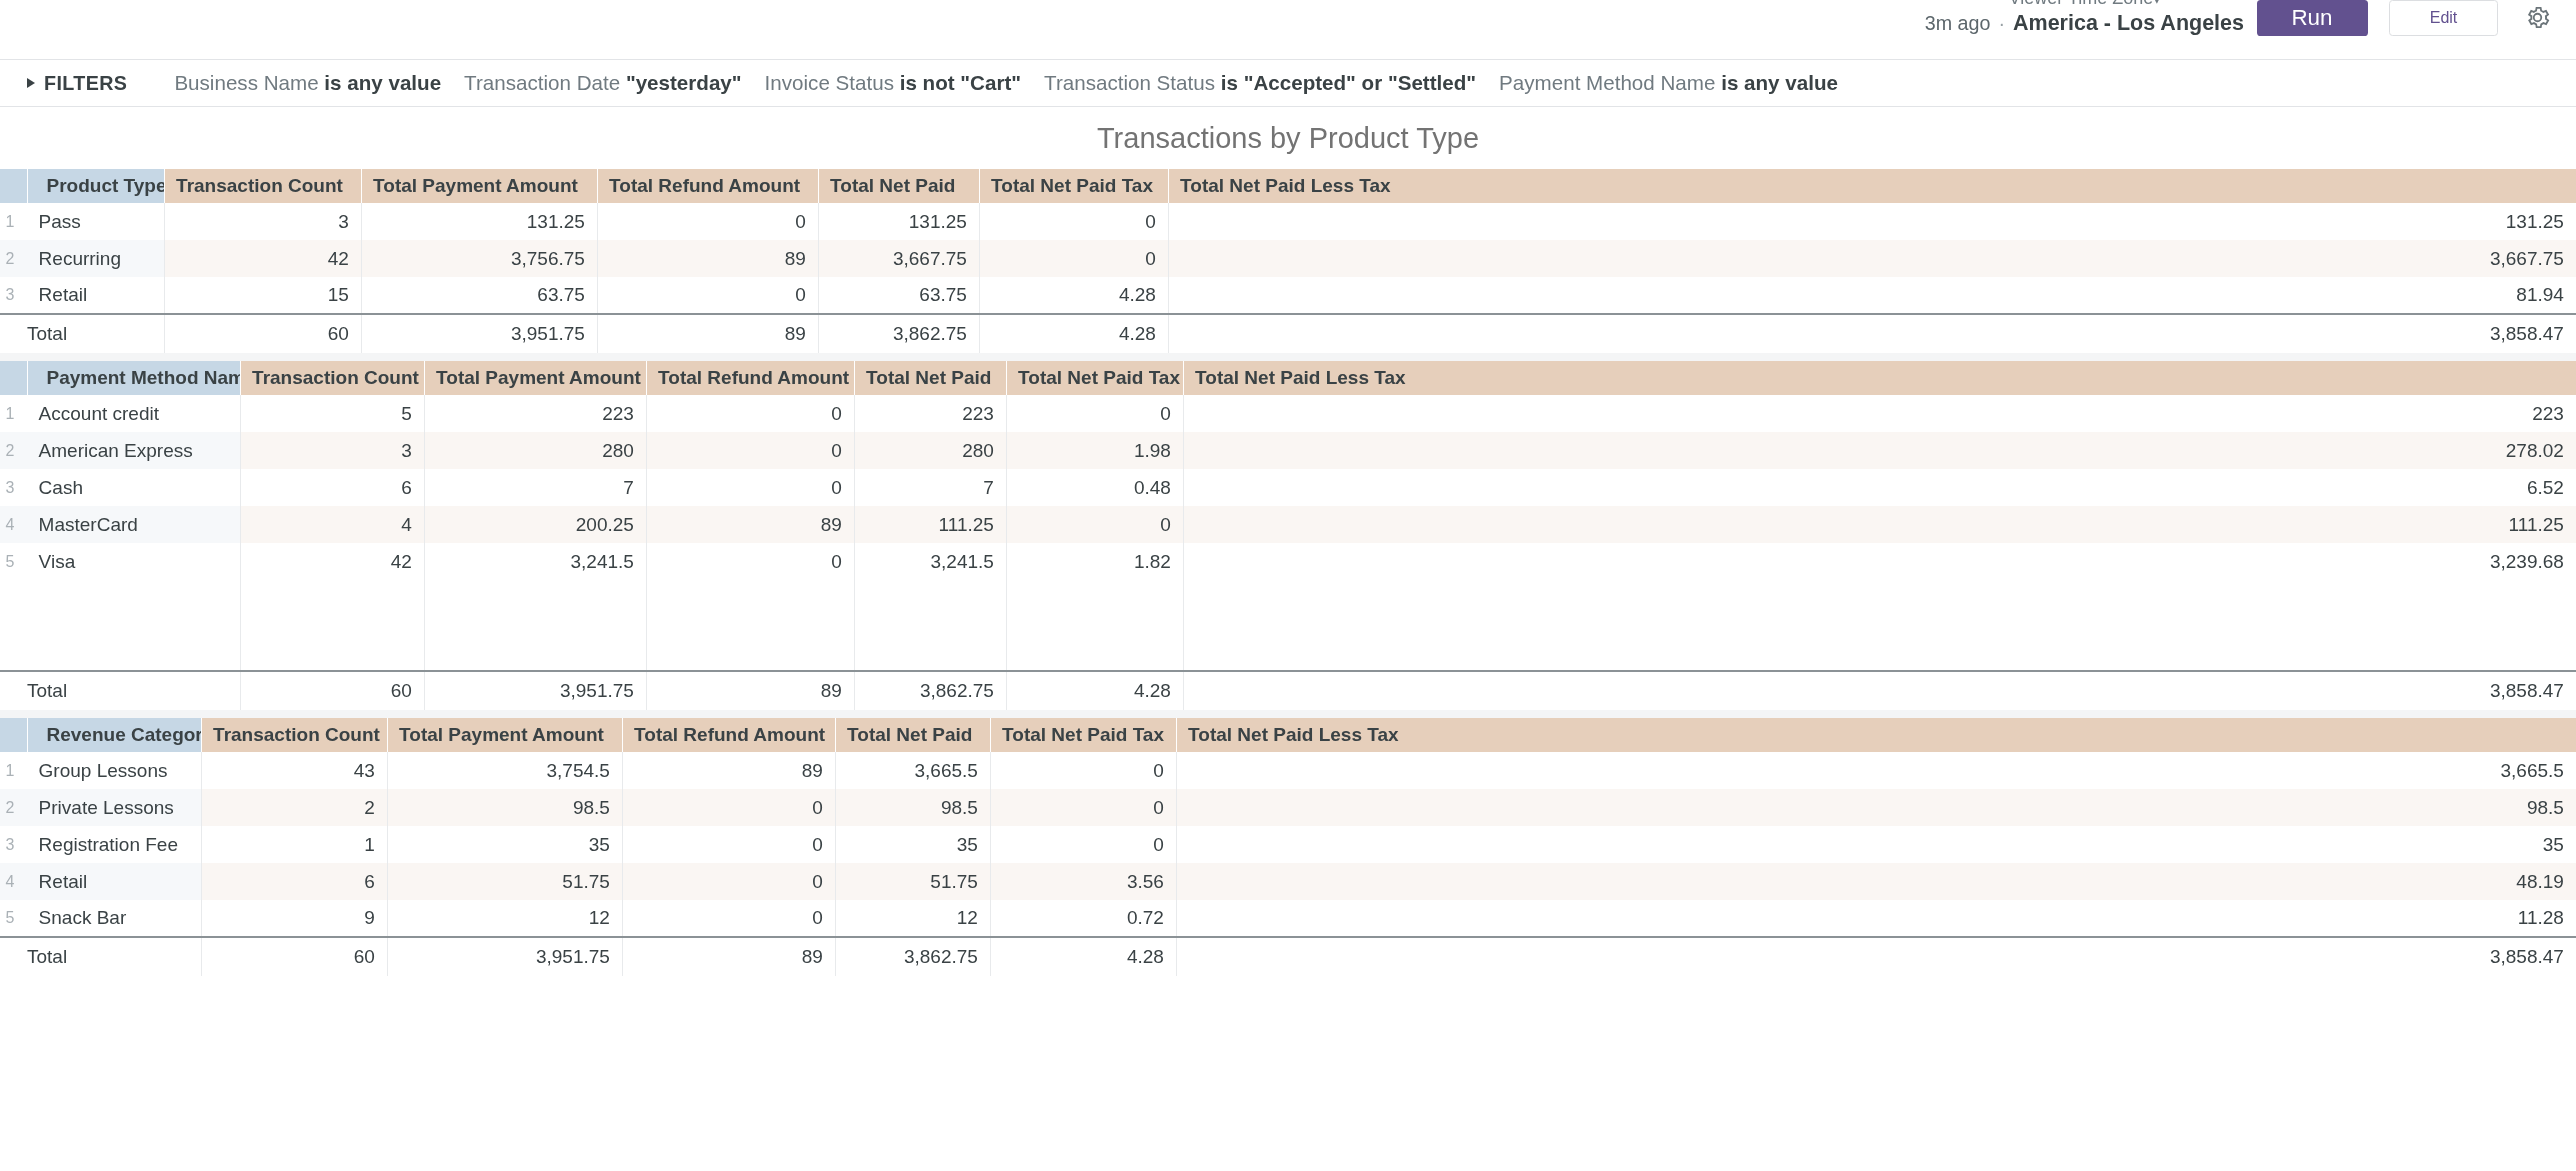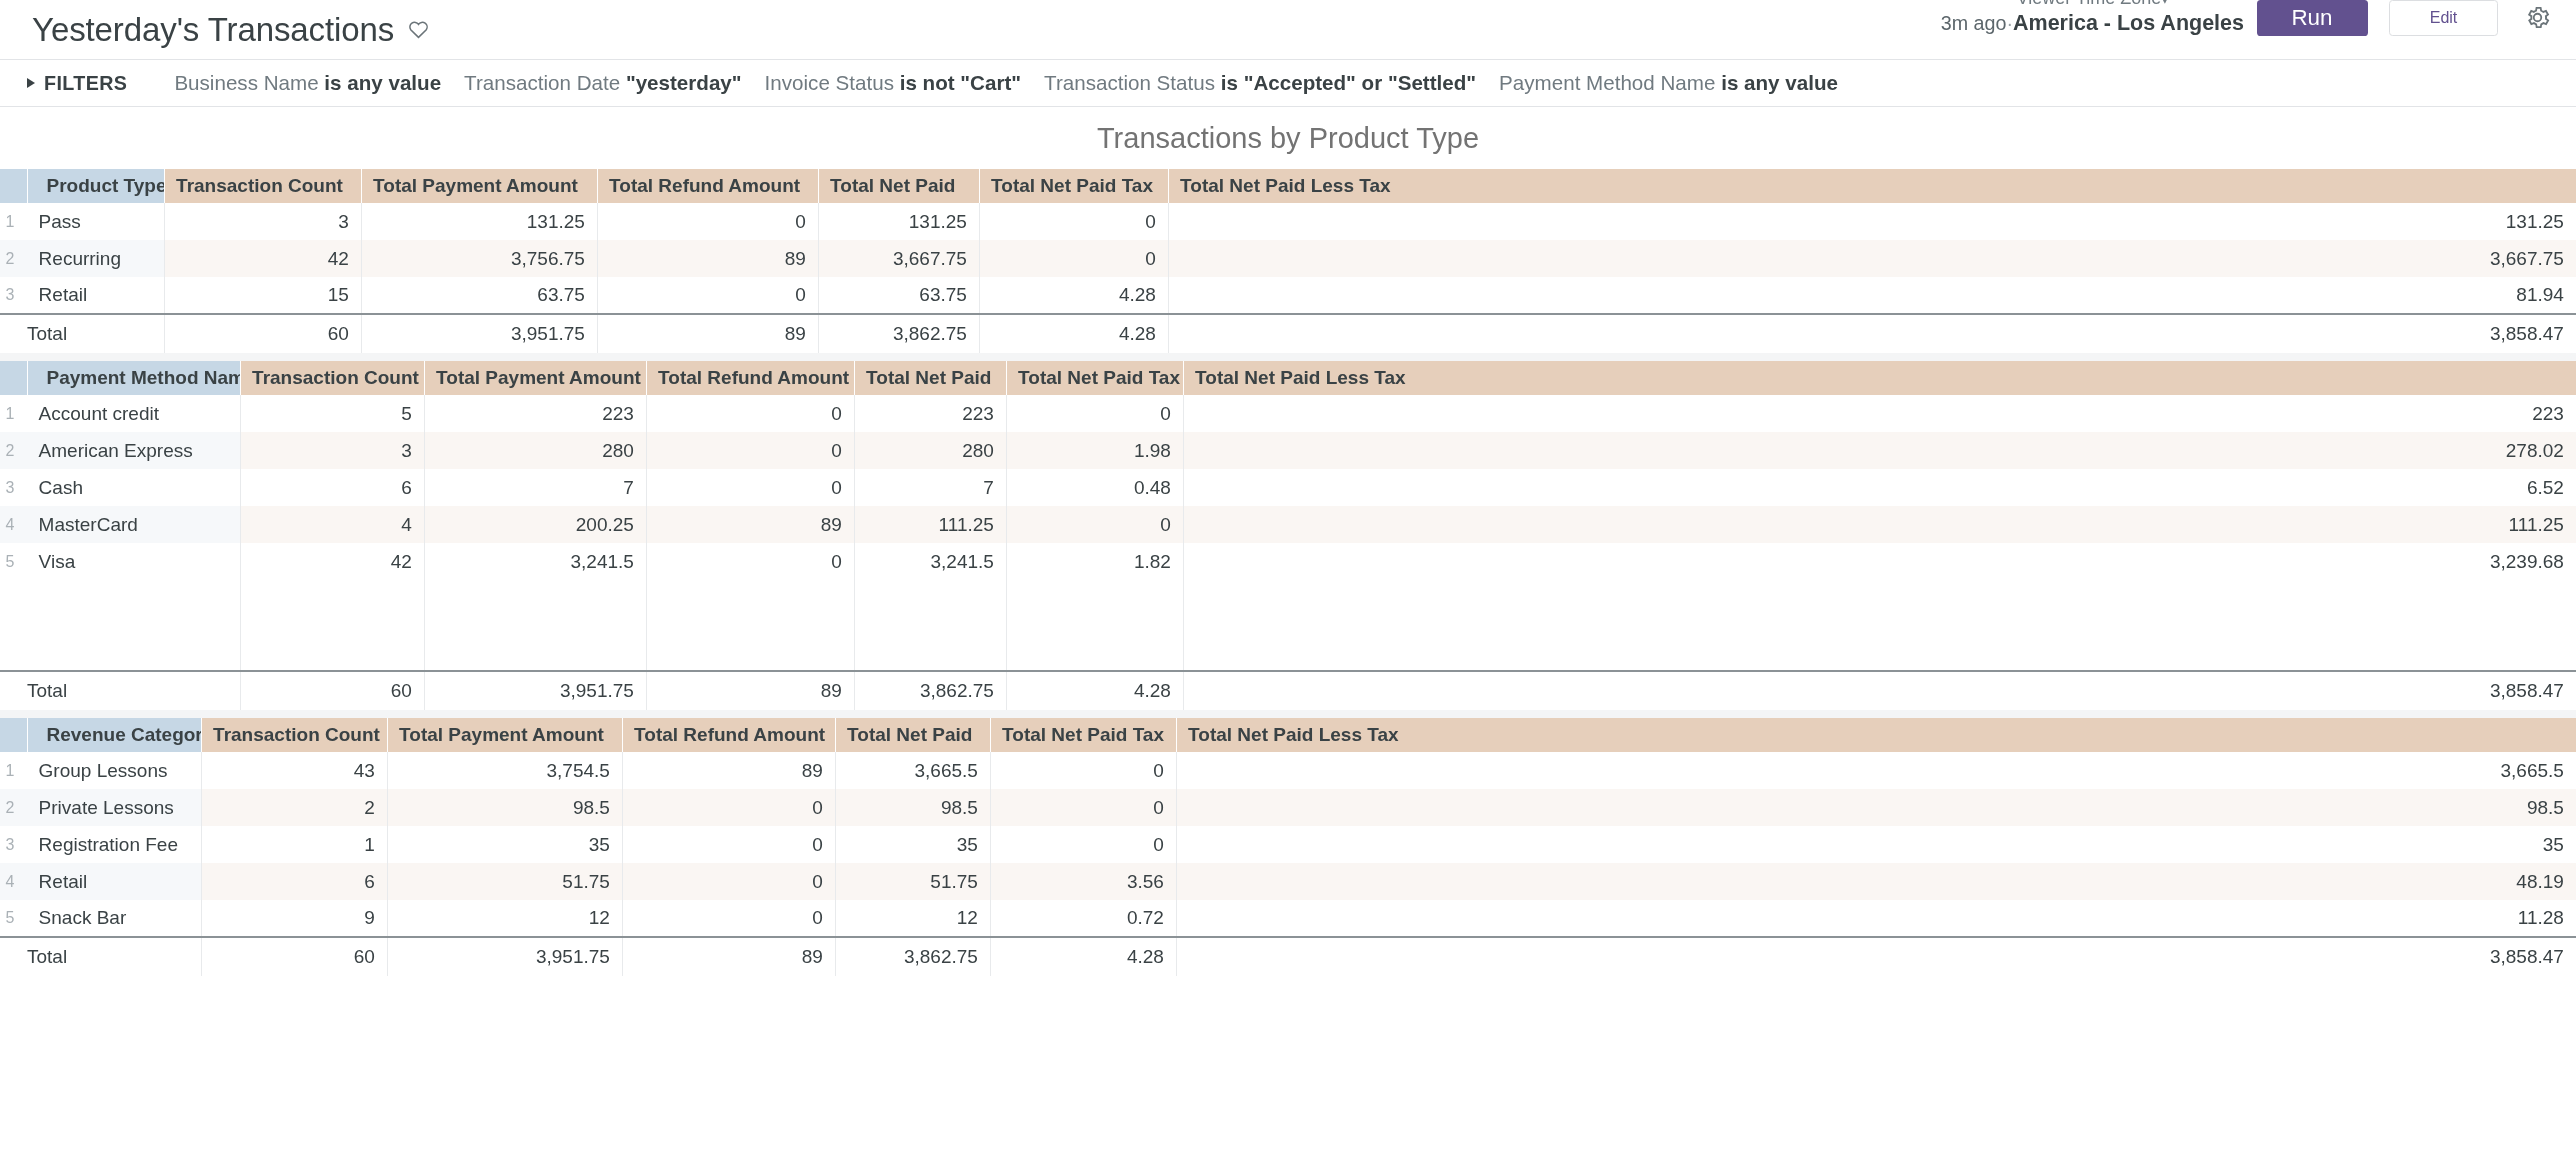--- a/index.html
+++ b/index.html
@@ -53,21 +53,21 @@
   }
   .tz-label {
     font-size: 18px;
     color: #707a80;
     white-space: nowrap;
     margin-top: -10.7px;
     line-height: 19.7px;
   }
   .tz-label .caret { font-size: 13.4px; }
   .tz-value-row {
-    display: flex; align-items: baseline; 
+    display: flex; align-items: baseline; gap: 8px;
     margin-top: 0.9px;
     white-space: nowrap;
   }
   .tz-ago { font-size: 19.7px; color: #5c666b; }
   .tz-dot { font-size: 19.7px; color: #98a0a5; }
   .tz-zone { font-size: 21.5px; color: #3a4245; font-weight: 600; }
 
   .btn-run {
     margin-top: 0;
     height: 36px;
@@ -200,28 +200,20 @@
     color: #3a4245;
   }
   table.lk tr.totalrow td.rownum { border-top: 2.7px solid #8b9296; }
 
   .spacer-rows { background: #ffffff; }
 </style>
 </head>
 <body>
 
 <div class="topbar">
-  <div class="dash-title-wrap">
-    <div class="dash-title">Yesterday's Transactions</div>
-    <span class="heart-icon">
-      <svg viewBox="0 0 24 24" width="23" height="23" fill="none" stroke="#6b7479" stroke-width="1.6">
-        <path d="M12 20.2 3.9 12.3A4.9 4.9 0 0 1 12 6.6a4.9 4.9 0 0 1 8.1 5.7z"></path>
-      </svg>
-    </span>
-  </div>
 
   <div class="topbar-right">
     <div class="tz-block">
       <div class="tz-label">
         <span>Viewer Time Zone</span><span class="caret">▾</span>
       </div>
       <div class="tz-value-row">
         <span class="tz-ago">3m ago</span>
         <span class="tz-dot">·</span>
         <span class="tz-zone">America - Los Angeles</span>

